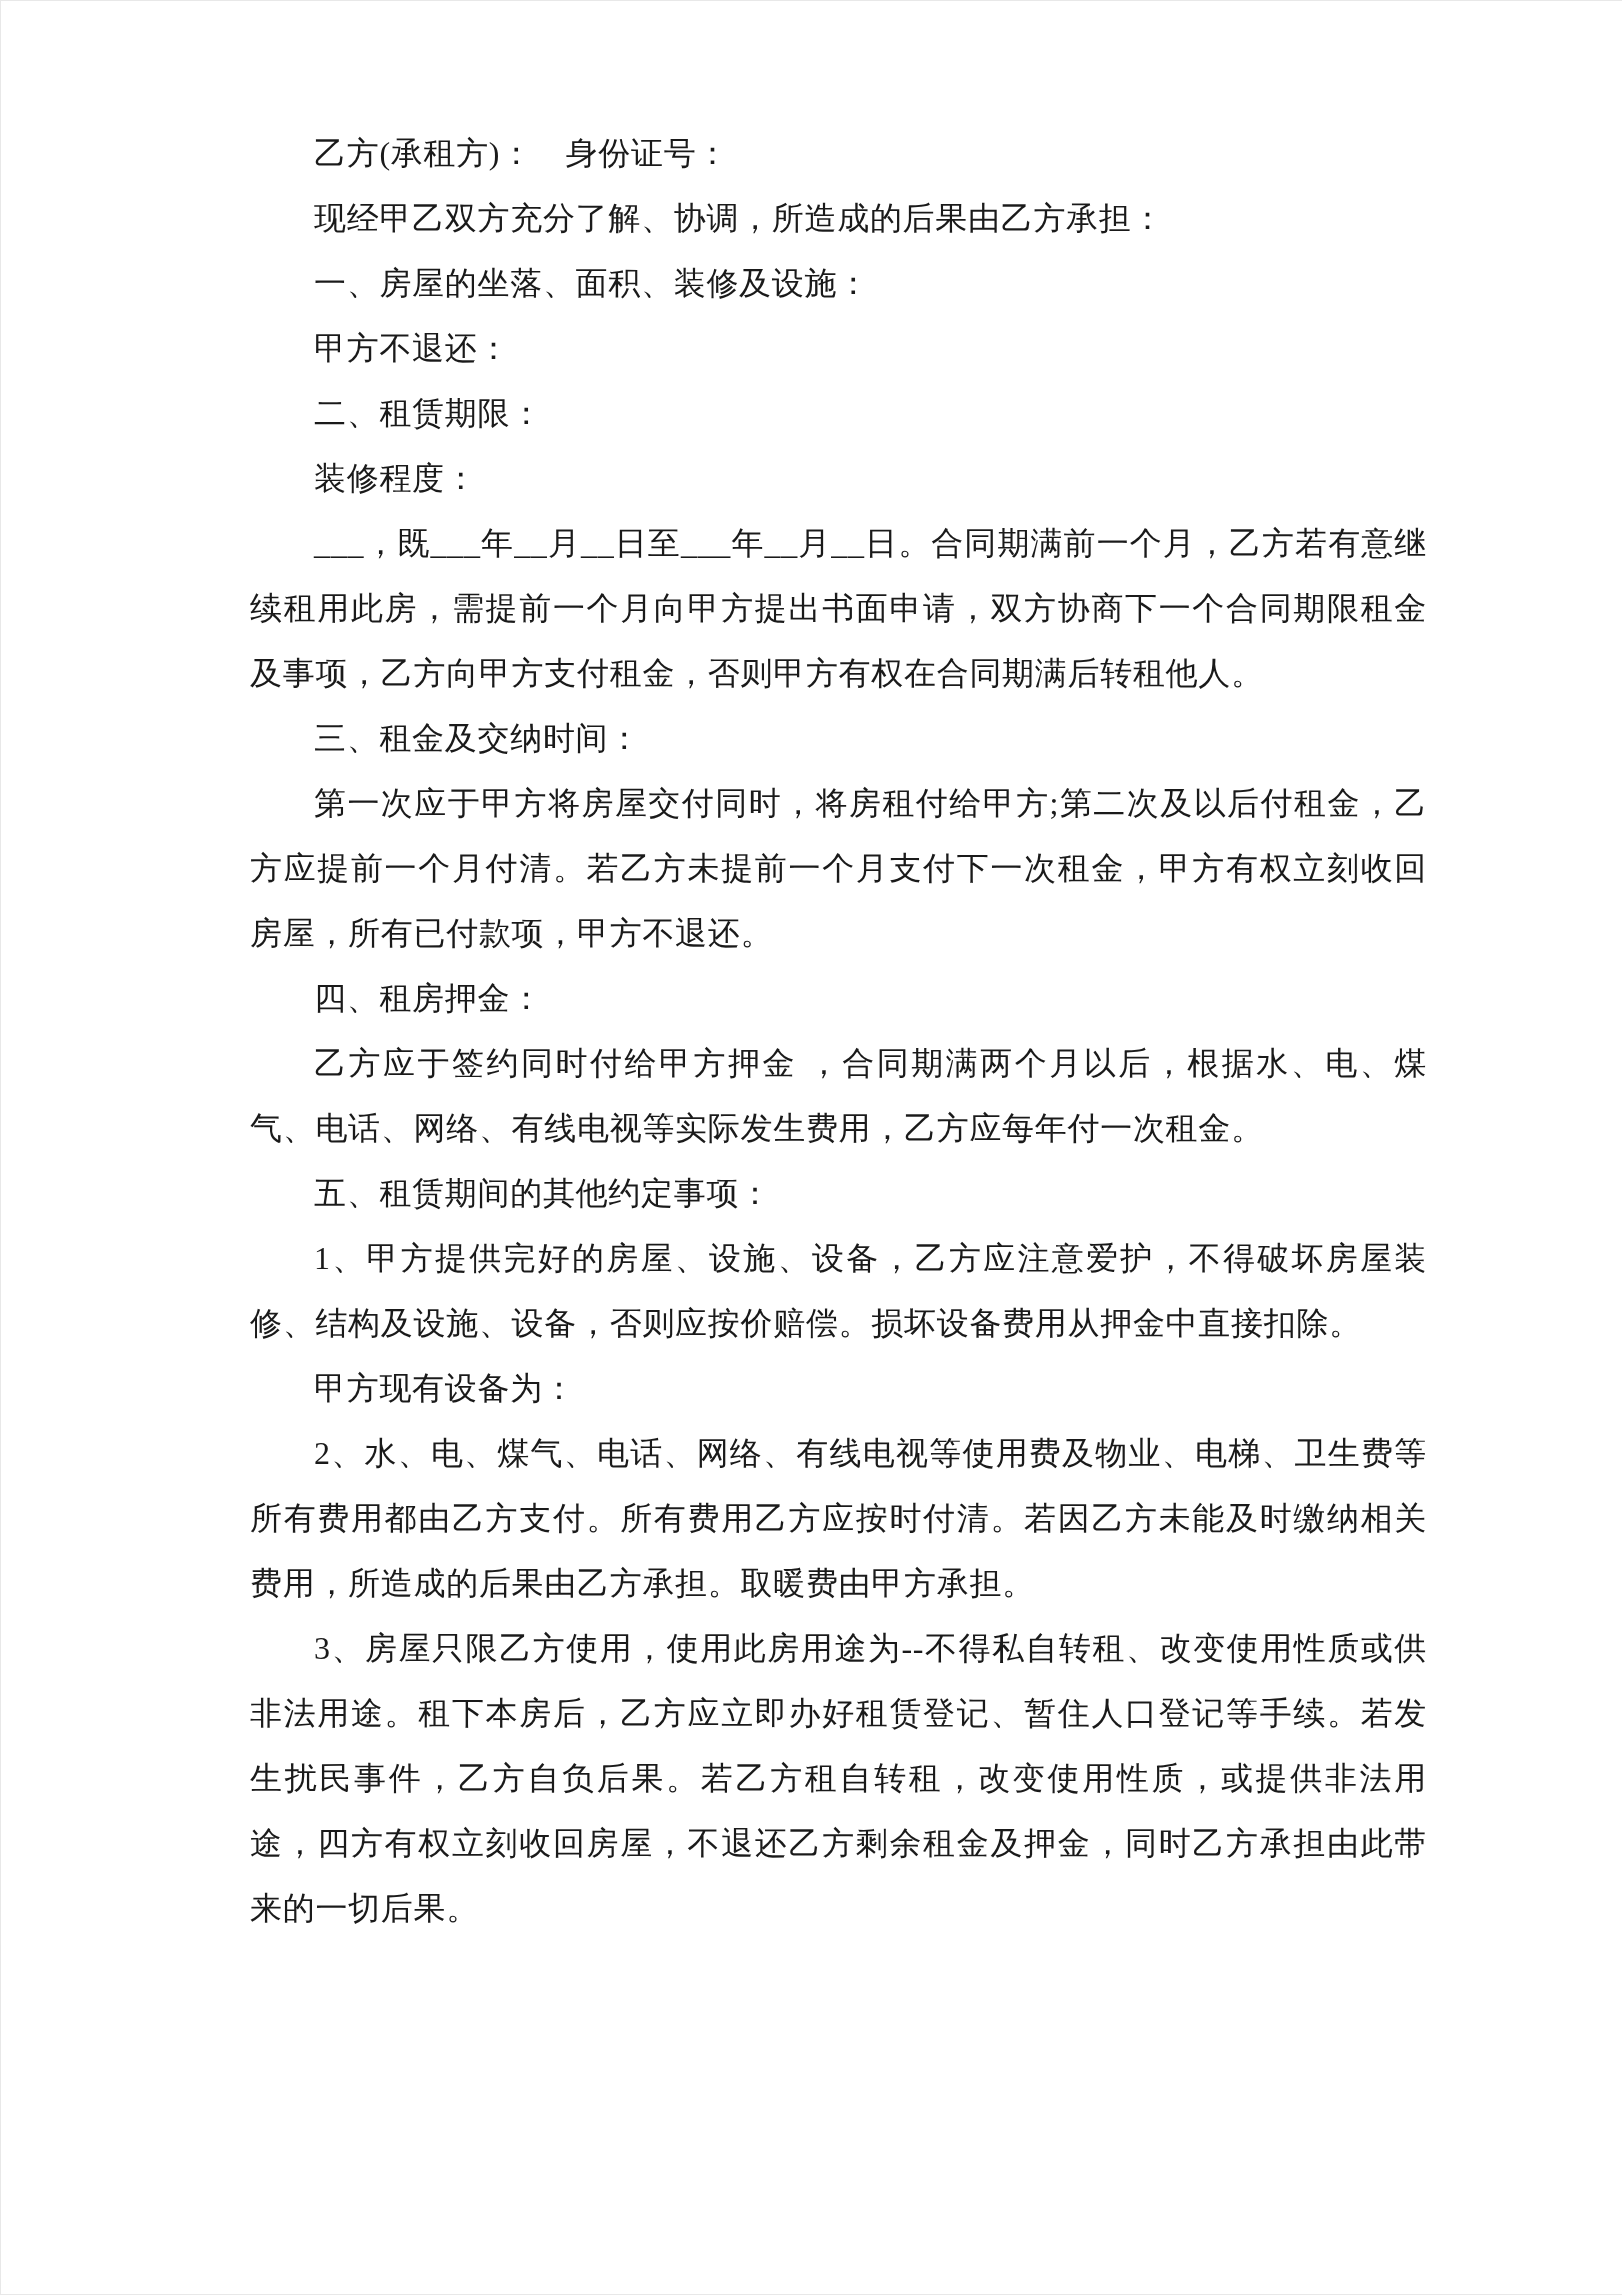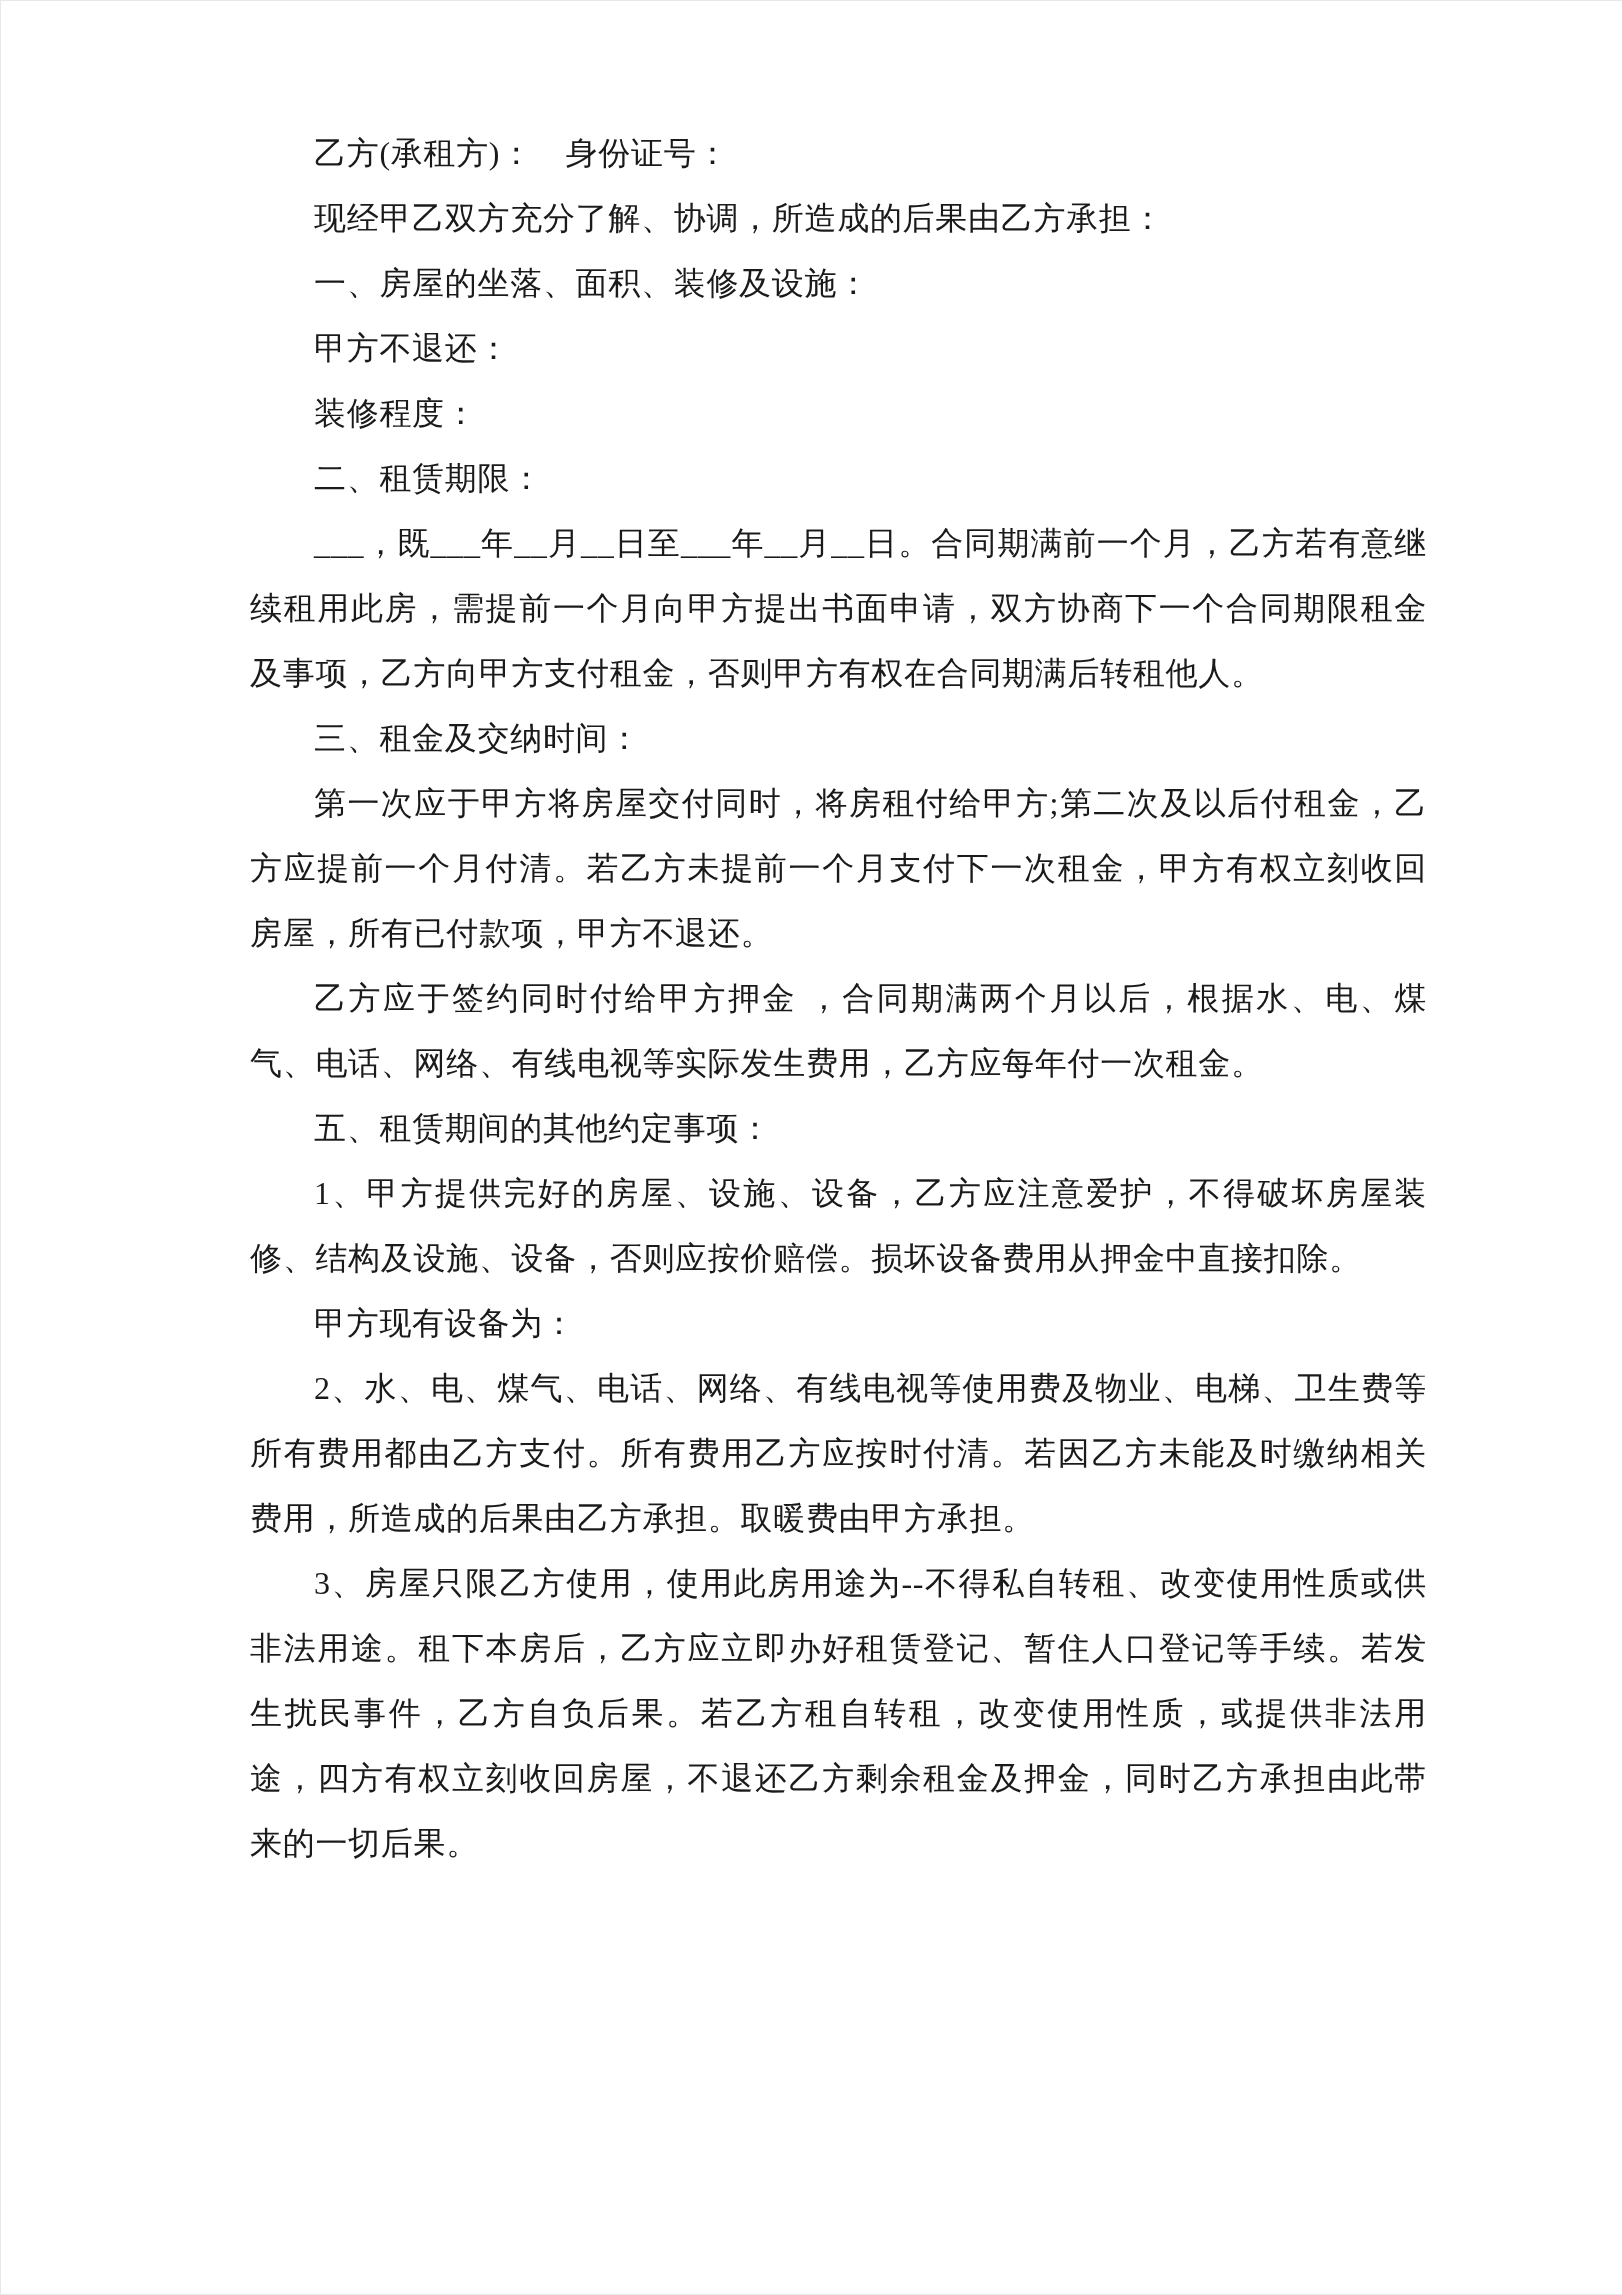--- a/index.html
+++ b/index.html
@@ -35,25 +35,26 @@
 </style>
 </head>
 <body>
 
 <div class="page">
   <div class="doc-body">
       <p class="para">乙方(承租方)：　身份证号：</p>
       <p class="para">现经甲乙双方充分了解、协调，所造成的后果由乙方承担：</p>
       <p class="para">一、房屋的坐落、面积、装修及设施：</p>
       <p class="para">甲方不退还：</p>
+      <p class="para">二、租赁期限：</p>
       <p class="para">装修程度：</p>
-      <p class="para">二、租赁期限：</p>
       <p class="para">___，既___年__月__日至___年__月__日。合同期满前一个月，乙方若有意继续租用此房，需提前一个月向甲方提出书面申请，双方协商下一个合同期限租金及事项，乙方向甲方支付租金，否则甲方有权在合同期满后转租他人。</p>
       <p class="para">三、租金及交纳时间：</p>
       <p class="para">第一次应于甲方将房屋交付同时，将房租付给甲方;第二次及以后付租金，乙方应提前一个月付清。若乙方未提前一个月支付下一次租金，甲方有权立刻收回房屋，所有已付款项，甲方不退还。</p>
+      <p class="para">四、租房押金：</p>
       <p class="para">乙方应于签约同时付给甲方押金 ，合同期满两个月以后，根据水、电、煤气、电话、网络、有线电视等实际发生费用，乙方应每年付一次租金。</p>
       <p class="para">五、租赁期间的其他约定事项：</p>
       <p class="para">1、甲方提供完好的房屋、设施、设备，乙方应注意爱护，不得破坏房屋装修、结构及设施、设备，否则应按价赔偿。损坏设备费用从押金中直接扣除。</p>
       <p class="para">甲方现有设备为：</p>
       <p class="para">2、水、电、煤气、电话、网络、有线电视等使用费及物业、电梯、卫生费等所有费用都由乙方支付。所有费用乙方应按时付清。若因乙方未能及时缴纳相关费用，所造成的后果由乙方承担。取暖费由甲方承担。</p>
       <p class="para">3、房屋只限乙方使用，使用此房用途为--不得私自转租、改变使用性质或供非法用途。租下本房后，乙方应立即办好租赁登记、暂住人口登记等手续。若发生扰民事件，乙方自负后果。若乙方租自转租，改变使用性质，或提供非法用途，四方有权立刻收回房屋，不退还乙方剩余租金及押金，同时乙方承担由此带来的一切后果。</p>
     </div>
 </div>
 
 

